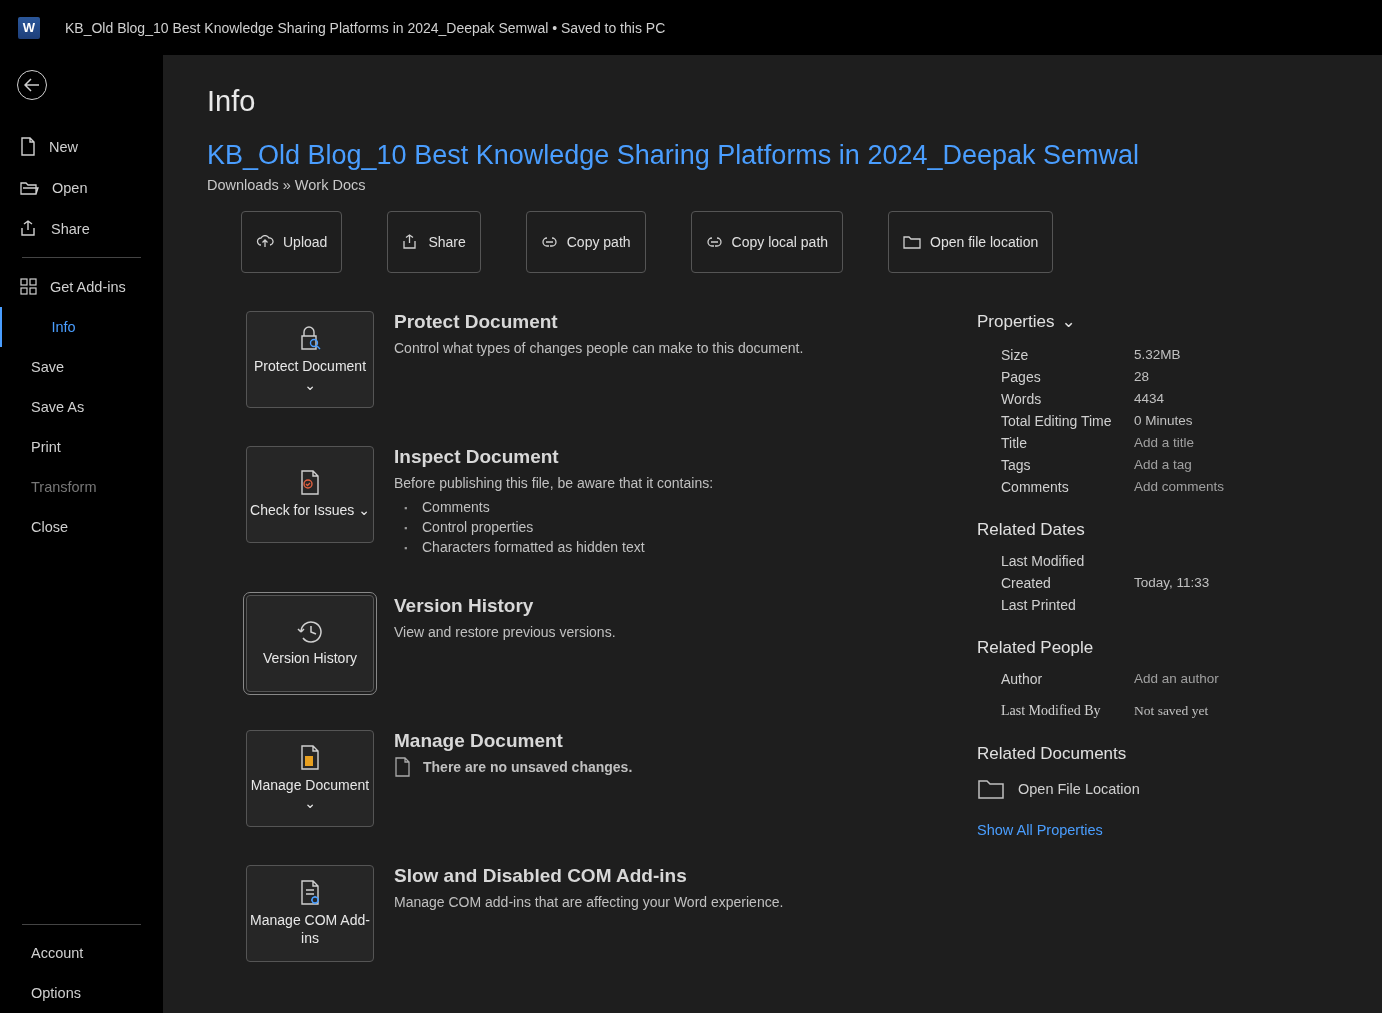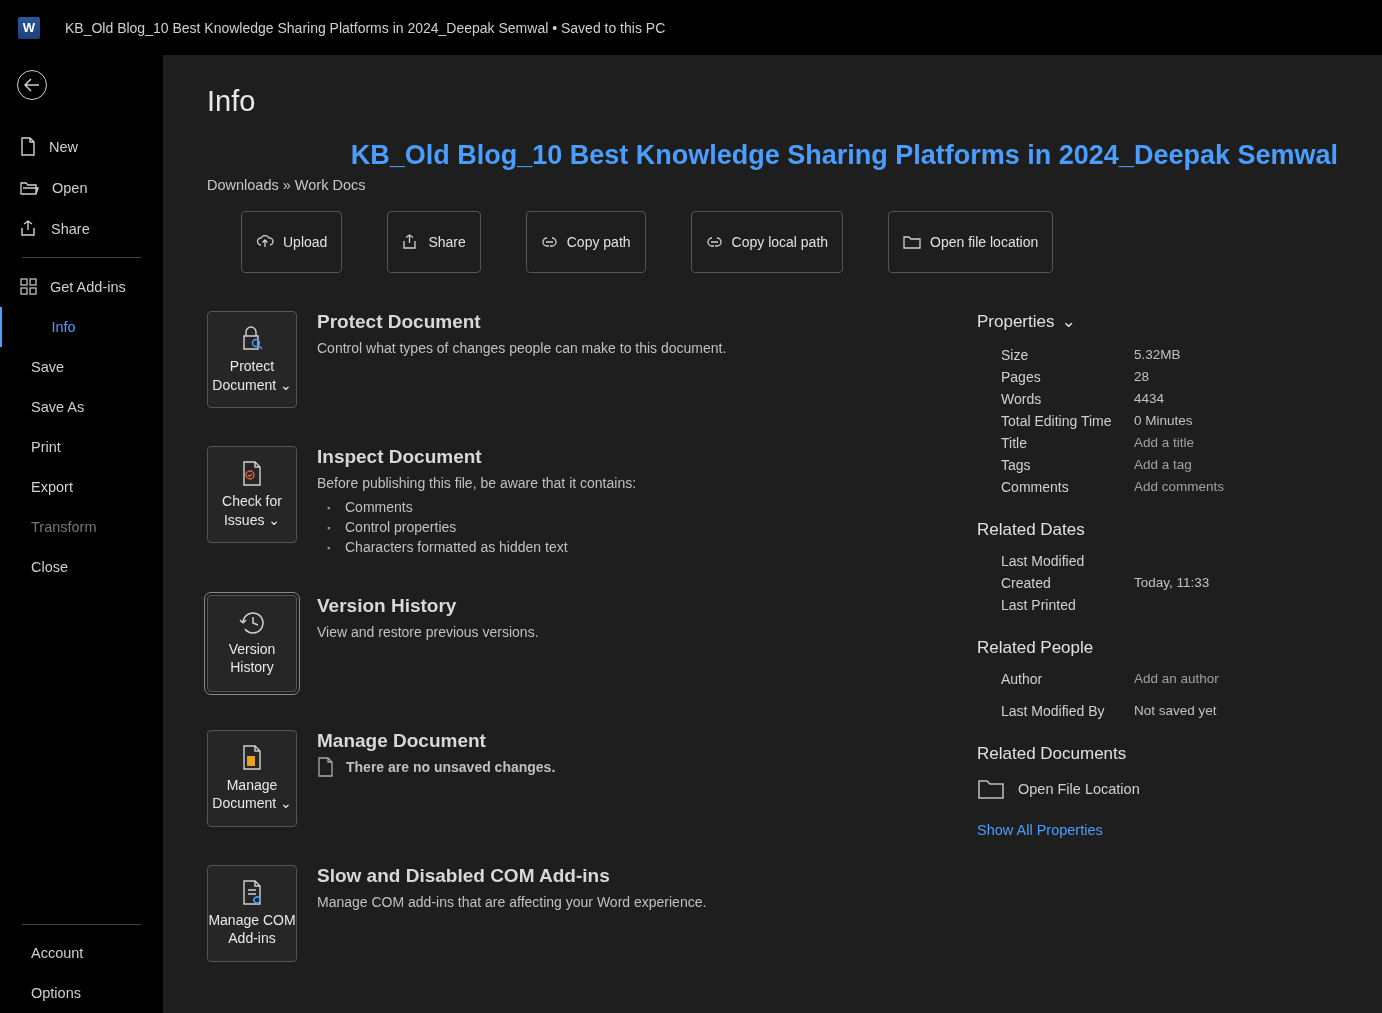--- a/index.html
+++ b/index.html
@@ -87,24 +87,23 @@
   overflow: auto;
 }
 .page-title {
   font-size: 29px;
   font-weight: 400;
   color: #e8e8e8;
   margin-bottom: 22px;
 }
 .doc-title {
   font-size: 27px;
-  font-weight: 700;
+  font-weight: 400;
   color: #4a9eff;
   margin-bottom: 6px;
-  text-align: right;
 }
 .breadcrumb {
   font-size: 14.5px;
   color: #c8c8c8;
   margin-bottom: 18px;
 }
 .action-row {
   display: flex;
   gap: 11px;
   margin-bottom: 38px;
@@ -125,32 +124,33 @@
   display: flex;
   gap: 50px;
 }
 .left-col { width: 720px; }
 .info-row {
   display: flex;
   gap: 20px;
   margin-bottom: 38px;
 }
 .big-btn {
-  width: 90px;
+  width: 128px;
   height: 97px;
   border: 1px solid #555;
   border-radius: 4px;
   display: flex;
   flex-direction: column;
   align-items: center;
   justify-content: center;
   gap: 5px;
   cursor: pointer;
   background: #262626;
   flex-shrink: 0;
+  margin-left: 39px;
 }
 .big-btn.focus {
   outline: 1.5px solid #888;
   outline-offset: 2px;
 }
 .big-btn-label {
   font-size: 14px;
   text-align: center;
   color: #e8e8e8;
   line-height: 1.3;
@@ -282,23 +282,20 @@
       </div>
     <div class="side-item no-icon">
         <span>Save</span>
       </div>
     <div class="side-item no-icon">
         <span>Save As</span>
       </div>
     <div class="side-item no-icon">
         <span>Print</span>
       </div>
-    <div class="side-item no-icon">
-        <span>Export</span>
-      </div>
     <div class="side-item no-icon dim">
         <span>Transform</span>
       </div>
     <div class="side-item no-icon">
         <span>Close</span>
       </div>
     <div class="side-spacer"></div>
     <div class="side-divider"></div>
     <div class="side-item no-icon">
         <span>Account</span>
@@ -478,21 +475,21 @@
         <div class="prop-row">
             <div class="prop-label">Last Printed</div>
             <div class="prop-value"></div>
           </div>
 
         <div class="prop-section-title">Related People</div>
         <div class="prop-row">
             <div class="prop-label">Author</div>
             <div class="prop-value link">Add an author</div>
           </div>
-        <div class="prop-row" style="margin-top:10px;">
+        <div class="prop-row" style="margin-top:10px;font-family:Liberation Serif, serif;">
             <div class="prop-label">Last Modified By</div>
             <div class="prop-value">Not saved yet</div>
           </div>
 
         <div class="prop-section-title">Related Documents</div>
         <div class="open-loc">
           <svg width="28" height="22" viewBox="0 0 28 22">
               <path d="M2 3 L10 3 L13 6 L26 6 L26 20 L2 20 Z" stroke="#c0c0c0" stroke-width="1.5" fill="none"></path>
             </svg>
           <span>Open File Location</span>

